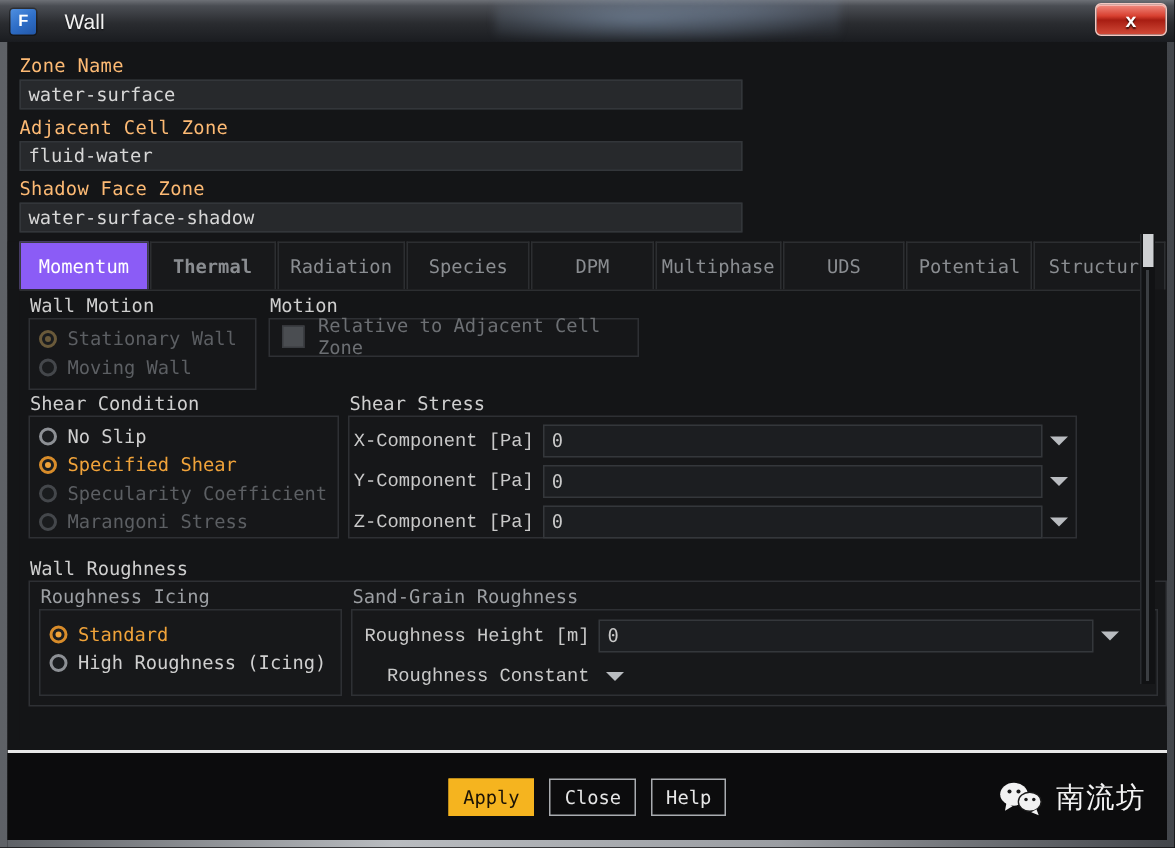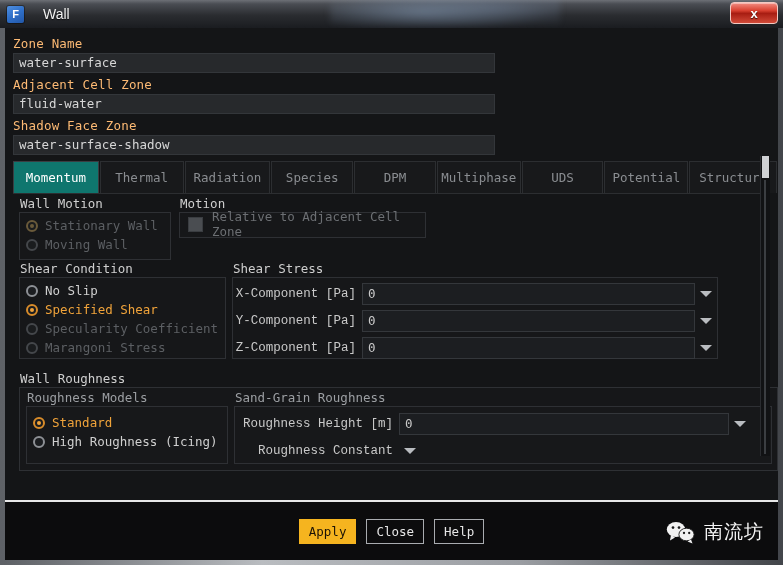--- a/index.html
+++ b/index.html
@@ -134,21 +134,21 @@
     box-sizing: border-box;
     display: flex; align-items: center; justify-content: center;
     background: #18191b;
     border: 1px solid #2c2e31;
     border-bottom: none;
     color: #8a8d91;
     font-size: 12.5px;
     margin-right: 1px;
   }
   .tab.active {
-    background: #0f766e;
+    background: #8b5cf6;
     color: #ffffff;
     border-color: #3a3d42;
   }
 
   
   .panel {
     position: relative;
     height: 300px;
     margin: 0 8px;
     background: #141517;
@@ -354,21 +354,21 @@
 
         <div class="field-label">Adjacent Cell Zone</div>
         <div class="field-box wide">fluid-water</div>
 
         <div class="field-label">Shadow Face Zone</div>
         <div class="field-box wide">water-surface-shadow</div>
       </div>
 
       <div class="tabstrip" id="tabstrip">
           <div class="tab active" style="width: 86px;">Momentum</div>
-          <div class="tab" style="width: 84px;">Thermal</div>
+          <div class="tab" style="width: 84px; font-weight: bold;">Thermal</div>
           <div class="tab" style="width: 86px;">Radiation</div>
           <div class="tab" style="width: 82px;">Species</div>
           <div class="tab" style="width: 82px;">DPM</div>
           <div class="tab" style="width: 84px;">Multiphase</div>
           <div class="tab" style="width: 82px;">UDS</div>
           <div class="tab" style="width: 84px;">Potential</div>
           <div class="tab" style="width: 88px;">Structure</div>
         </div>
 
       <div class="panel">
@@ -441,21 +441,21 @@
                   <i></i>
                 </span>
               </div>
             </div>
         </div>
 
         <div class="group" style="left:6px; top:193px; width:759px; height:84px;">
           <div class="group-title">Wall Roughness</div>
 
           <div class="group" style="left:6px; top:18px; width:202px; height:58px; background:#17181a;">
-            <div class="group-title dim">Roughness Models</div>
+            <div class="group-title dim">Roughness Icing</div>
             <div style="padding-top:6px;">
               <div class="radio-row">
                 <span class="radio checked"></span>
                 <span class="radio-label selected">Standard</span>
               </div>
               <div class="radio-row">
                 <span class="radio"></span>
                 <span class="radio-label">High Roughness (Icing)</span>
               </div>
             </div>

